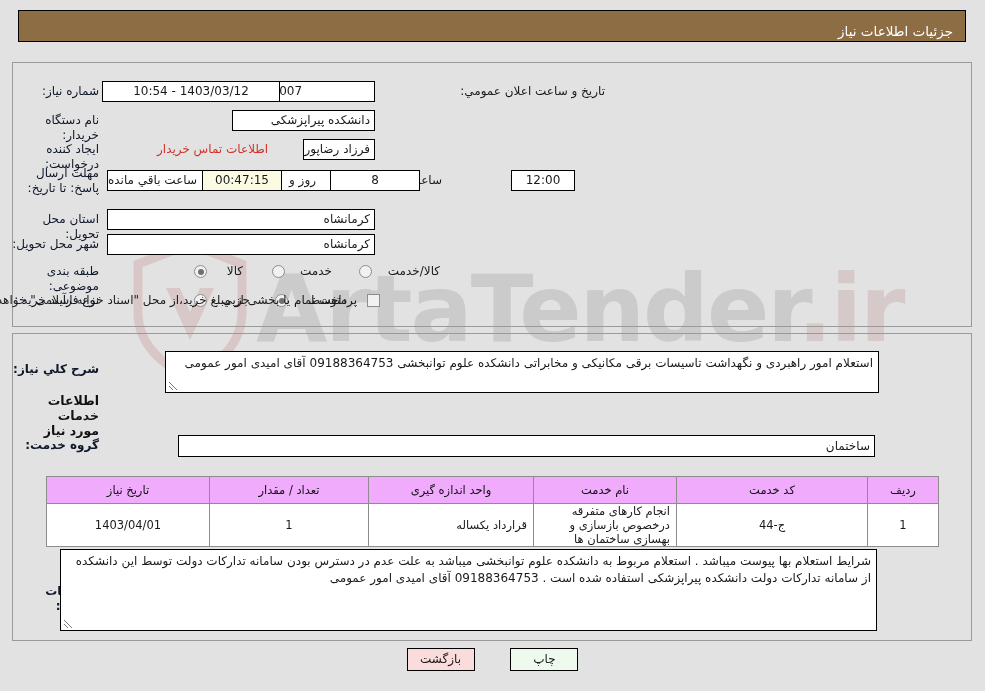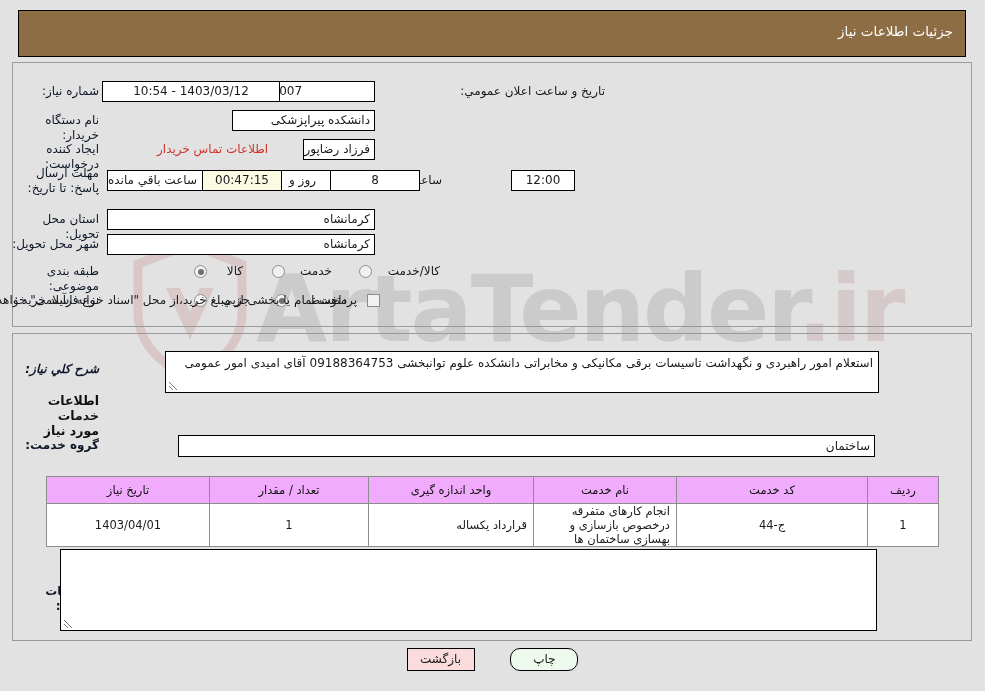--- a/index.html
+++ b/index.html
@@ -52,21 +52,21 @@
     letter-spacing: -2px;
     white-space: nowrap;
     line-height: 1;
   }
   .wm-text .dot { color: rgba(190,150,150,0.32); }
 
   
   .titlebar {
     position: absolute;
     left: 18px; top: 10px;
-    width: 948px; height: 47px;
+    width: 948px; height: 32px;
     background: #8d6d44;
     border: 1px solid #000;
     box-sizing: border-box;
     z-index: 3;
   }
   .titlebar .t {
     position: absolute;
     right: 12px;
     top: 12px;
     color: #ffffff;
@@ -238,21 +238,21 @@
     min-width: 68px;
     height: 23px;
     line-height: 21px;
     font-size: 12px;
     text-align: center;
     margin: 0 16px;
     cursor: pointer;
     padding: 0 10px;
     color: #1a1a1a;
   }
-  .btn.print  { background: #eefaee; border-radius: 10px; }
+  .btn.print  { background: #eefaee; }
   .btn.back   { background: #fadcdc; }
 </style>
 </head>
 <body>
 
 <div class="watermark">
   <div class="wm-inner">
     <div class="wm-shield">
       <svg viewBox="0 0 120 140" xmlns="http://www.w3.org/2000/svg">
         <path d="M60 4 L112 24 L112 72 C112 104 88 126 60 136 C32 126 8 104 8 72 L8 24 Z" fill="none" stroke="rgba(200,150,150,0.35)" stroke-width="9"></path>
@@ -310,21 +310,21 @@
 <div class="lbl" style="right:886px; top:293px; width:100px;">نوع فرآیند خرید :</div>
 <div class="radio" style="right:778px; top:294px;"></div>
 <div class="plaintext" style="right:735px; top:293px;">جزیي</div>
 <div class="radio on" style="right:697px; top:294px;"></div>
 <div class="plaintext" style="right:638px; top:293px;">متوسط</div>
 <div class="chk" style="right:605px; top:294px;"></div>
 <div class="plaintext" style="right:628px; top:293px; left:120px; text-align:right;">پرداخت تمام یا بخشی از مبلغ خرید،از محل "اسناد خزانه اسلامی" خواهد بود.</div>
 
 <div class="panel" id="panel-main"></div>
 
-<div class="lbl bold" style="right:886px; top:362px; width:86px;font-style:italic;">شرح کلي نیاز:</div>
+<div class="lbl bold" style="right:886px; top:362px; width:86px;">شرح کلي نیاز:</div>
 <div class="ta" style="right:106px; top:351px; left:165px; height:42px;">
   <span>استعلام امور راهبردی و نگهداشت تاسیسات برقی مکانیکی و مخابراتی دانشکده علوم توانبخشی 09188364753 آقای امیدی امور عمومی</span>
   <span class="grip">
     <svg width="10" height="10" viewBox="0 0 10 10">
         <path d="M9 1 L1 9 M9 5 L5 9" stroke="#777" stroke-width="1" fill="none"></path>
       </svg>
   </span>
 </div>
 
 <div class="sec-head" style="right:886px; top:393px;">اطلاعات خدمات مورد نیاز</div>
@@ -350,20 +350,21 @@
       <td class="name">انجام کارهای متفرقه درخصوص بازسازی و بهسازی ساختمان ها</td>
       <td class="unit">قرارداد یکساله</td>
       <td>1</td>
       <td>1403/04/01</td>
     </tr>
   </tbody>
 </table>
 
 <div class="lbl bold" style="right:886px; top:584px; width:92px;">توضیحات خریدار:</div>
 <div class="ta" style="right:108px; top:549px; left:60px; height:82px;">
+  <span>شرایط استعلام بها پیوست میباشد . استعلام مربوط به دانشکده علوم توانبخشی میباشد به علت عدم در دسترس بودن سامانه تدارکات دولت توسط این دانشکده از سامانه تدارکات دولت دانشکده پیراپزشکی استفاده شده است . 09188364753 آقای امیدی امور عمومی</span>
   <span class="grip">
     <svg width="10" height="10" viewBox="0 0 10 10">
         <path d="M9 1 L1 9 M9 5 L5 9" stroke="#777" stroke-width="1" fill="none"></path>
       </svg>
   </span>
 </div>
 
 <div class="btnrow">
   <div class="btn back">بازگشت</div>
   <div class="btn print">چاپ</div>

